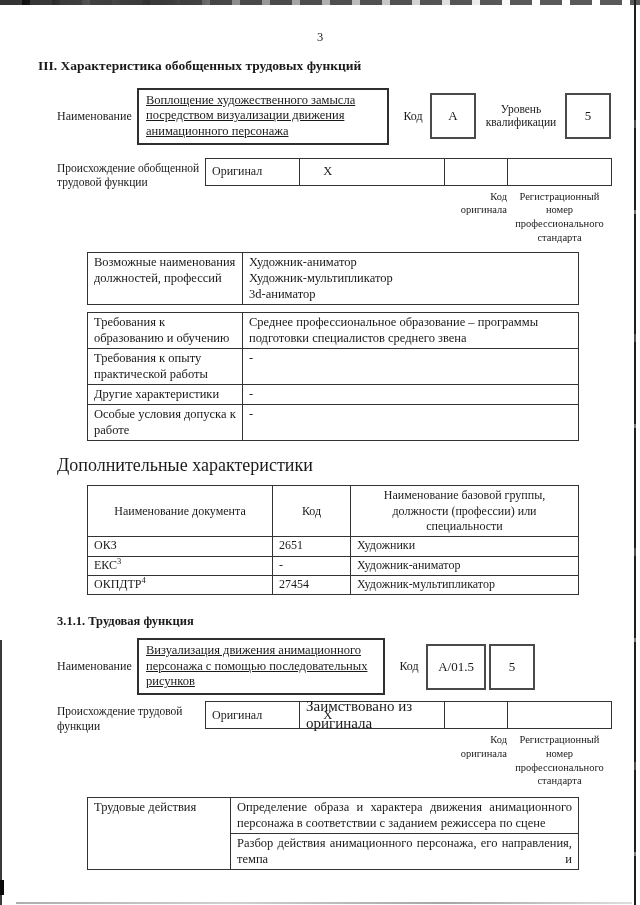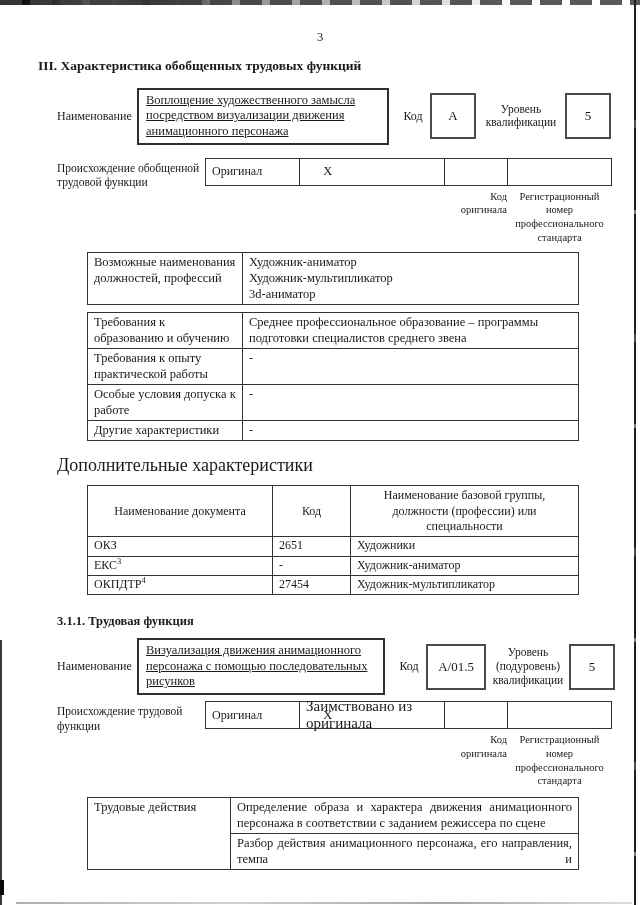--- a/index.html
+++ b/index.html
@@ -146,25 +146,25 @@
       <tbody>
           <tr>
         <td class="lbl">Требования к образованию и обучению</td>
         <td>Среднее профессиональное образование – программы подготовки специалистов среднего звена</td>
       </tr>
       <tr>
         <td class="lbl">Требования к опыту практической работы</td>
         <td>-</td>
       </tr>
       <tr>
+        <td class="lbl">Другие характеристики</td>
+        <td>-</td>
+      </tr>
+      <tr>
         <td class="lbl">Особые условия допуска к работе</td>
-        <td>-</td>
-      </tr>
-      <tr>
-        <td class="lbl">Другие характеристики</td>
         <td>-</td>
       </tr>
     </tbody>
       </table>
 
     <div class="add-heading">Дополнительные характеристики</div>
 
     <table class="tbl-docs">
       <tbody>
           <tr>
@@ -190,21 +190,20 @@
     </tbody>
       </table>
 
     <div class="sec-heading">3.1.1. Трудовая функция</div>
 
     <div class="name-block" style="margin-top:9px;">
       <div class="nb-label">Наименование</div>
       <div class="nb-box" style="width:248px;">Визуализация движения анимационного персонажа с помощью последовательных рисунков</div>
       <div class="nb-code-label">Код</div>
       <div class="sm-box nb-code-box wide">А/01.5</div>
-      <div class="nb-level-label narrow">Уровень (подуровень) квалификации</div>
       <div class="sm-box nb-level-box">5</div>
     </div>
 
     <div class="origin-block" style="margin-top:6px;">
       <div class="ob-label">Происхождение трудовой функции</div>
       <div class="ob-right">
         <div class="ob-table">
           <div class="ob-cell ob-c1">
             <span>Оригинал</span>
             <span class="xmark">X</span>

